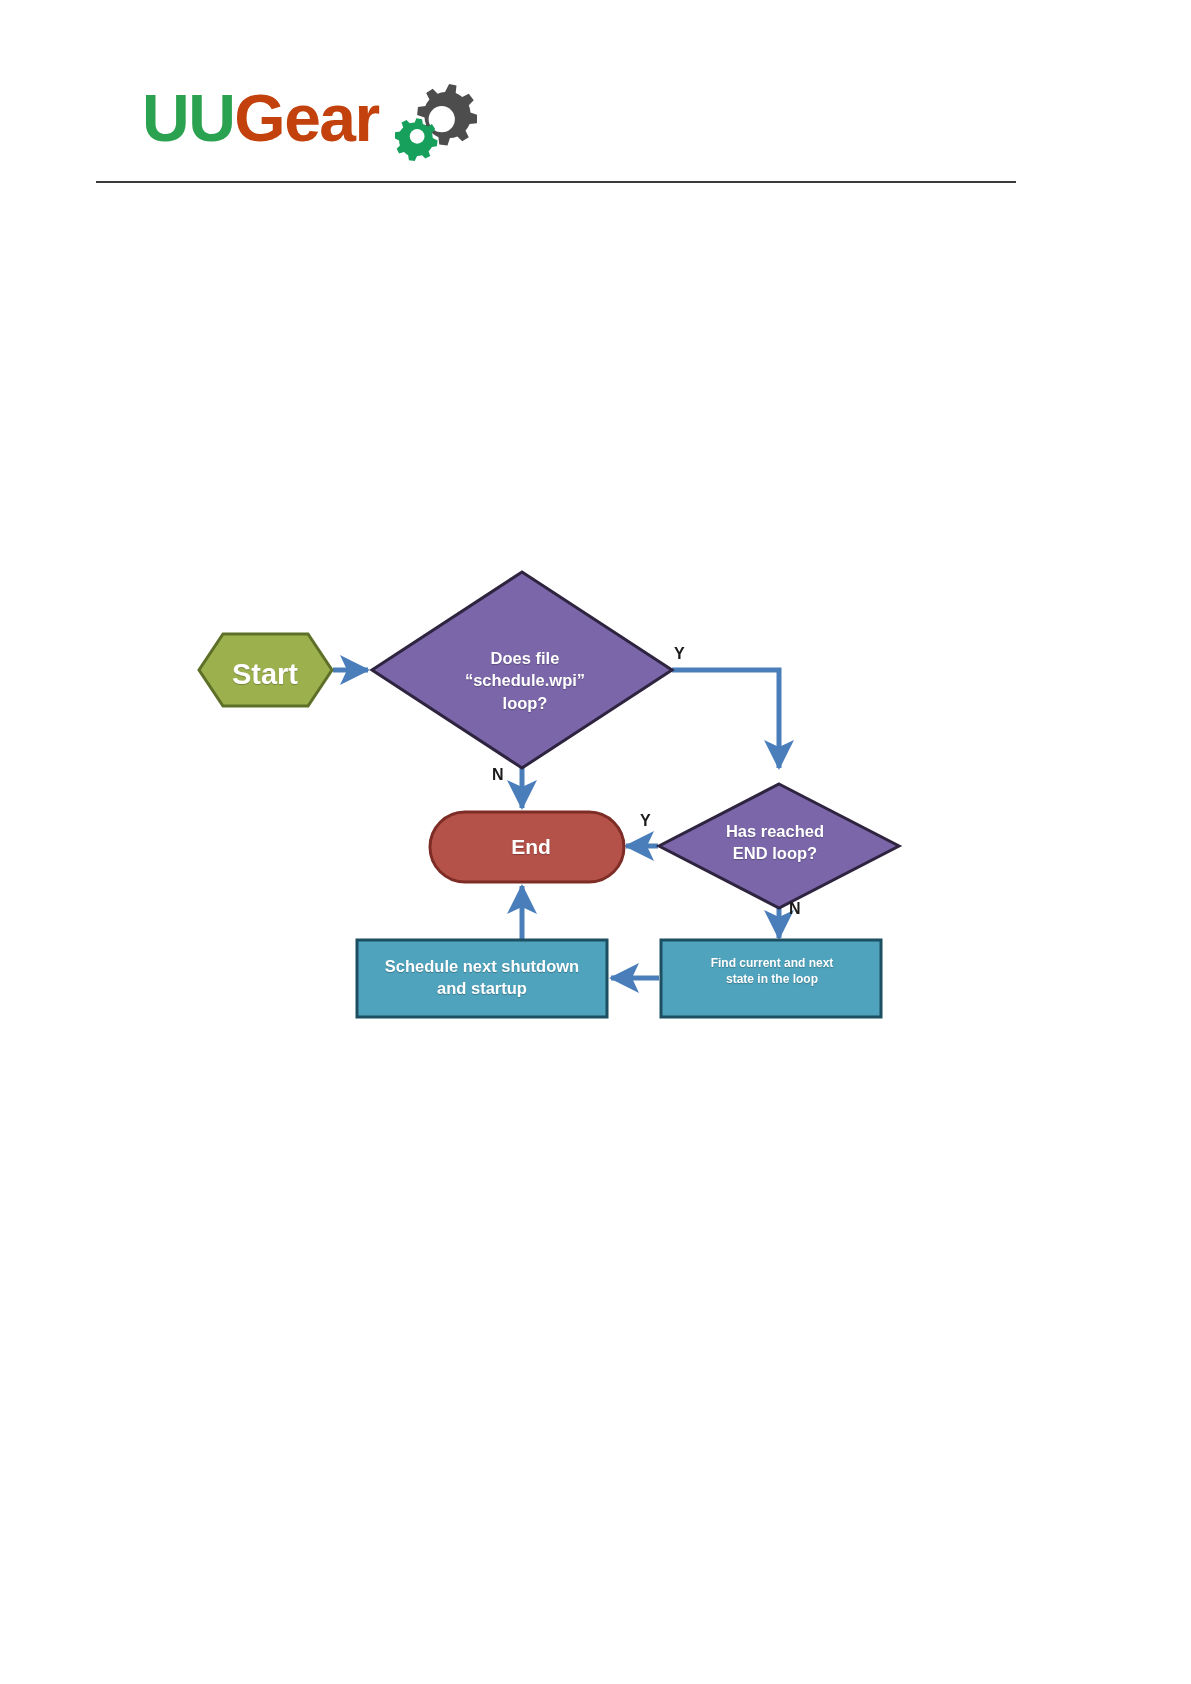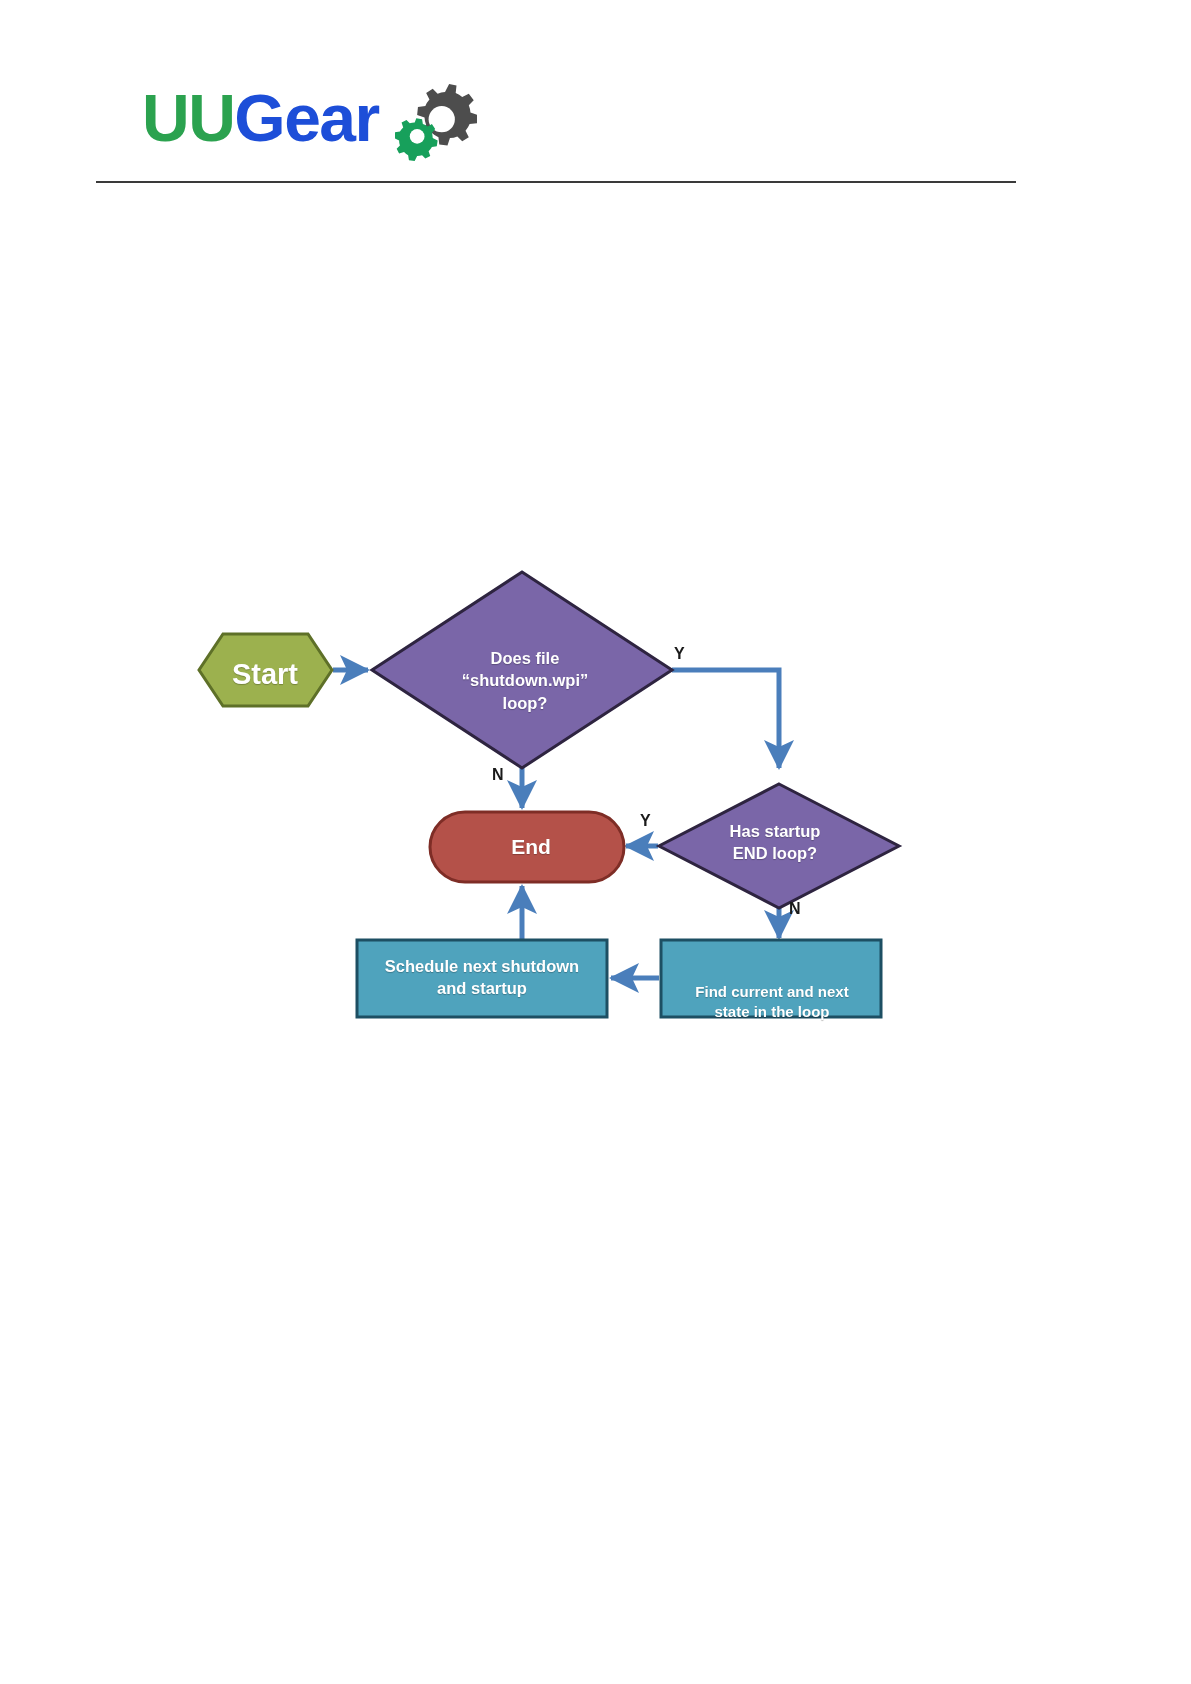--- a/index.html
+++ b/index.html
@@ -32,21 +32,21 @@
     height: 80px;
   }
   #logo-text {
     font-size: 66px;
     font-weight: bold;
     letter-spacing: -1.5px;
     line-height: 1;
     white-space: nowrap;
   }
   .logo-uu { color: #2ba24f; margin-left: 39px; }
-  .logo-gear-word { color: #1d4ed8; }
+  .logo-gear-word { color: #c2410c; }
   #logo-mark {
     margin-left: 16px;
     width: 82px;
     height: 82px;
     position: relative;
     top: 2px;
   }
   #header-rule {
     position: absolute;
     left: 96px;
@@ -102,23 +102,23 @@
     width: 190px;
     font-size: 21px;
   }
   #process1-label {
     left: 360px; top: 955px;
     width: 244px;
     font-size: 16.5px;
     text-align: center;
   }
   #process2-label {
-    left: 665px; top: 982px;
+    left: 665px; top: 955px;
     width: 214px;
-    font-size: 15px;
+    font-size: 12px;
   }
 
   .edge-label {
     position: absolute;
     color: #1a1a1a;
     font-weight: bold;
     font-size: 16px;
     pointer-events: none;
   }
   #edge-label-y1 { left: 674px; top: 645px; }
@@ -195,26 +195,26 @@
 
     <rect x="661" y="940" width="220" height="77" fill="#4fa3bd" stroke="#1d4f63" stroke-width="3"></rect>
   </svg>
 
   <div class="node-label" id="start-label">
     <span>Start</span>
   </div>
 
   <div class="node-label" id="decision1-label">
     <span>Does file</span><br>
-    <span>“shutdown.wpi”</span><br>
+    <span>“schedule.wpi”</span><br>
     <span>loop?</span>
   </div>
 
   <div class="node-label" id="decision2-label">
-    <span>Has startup</span><br>
+    <span>Has reached</span><br>
     <span>END loop?</span>
   </div>
 
   <div class="node-label" id="end-label">
     <span>End</span>
   </div>
 
   <div class="node-label" id="process1-label">
     <span>Schedule next shutdown</span><br>
     <span>and startup</span>

